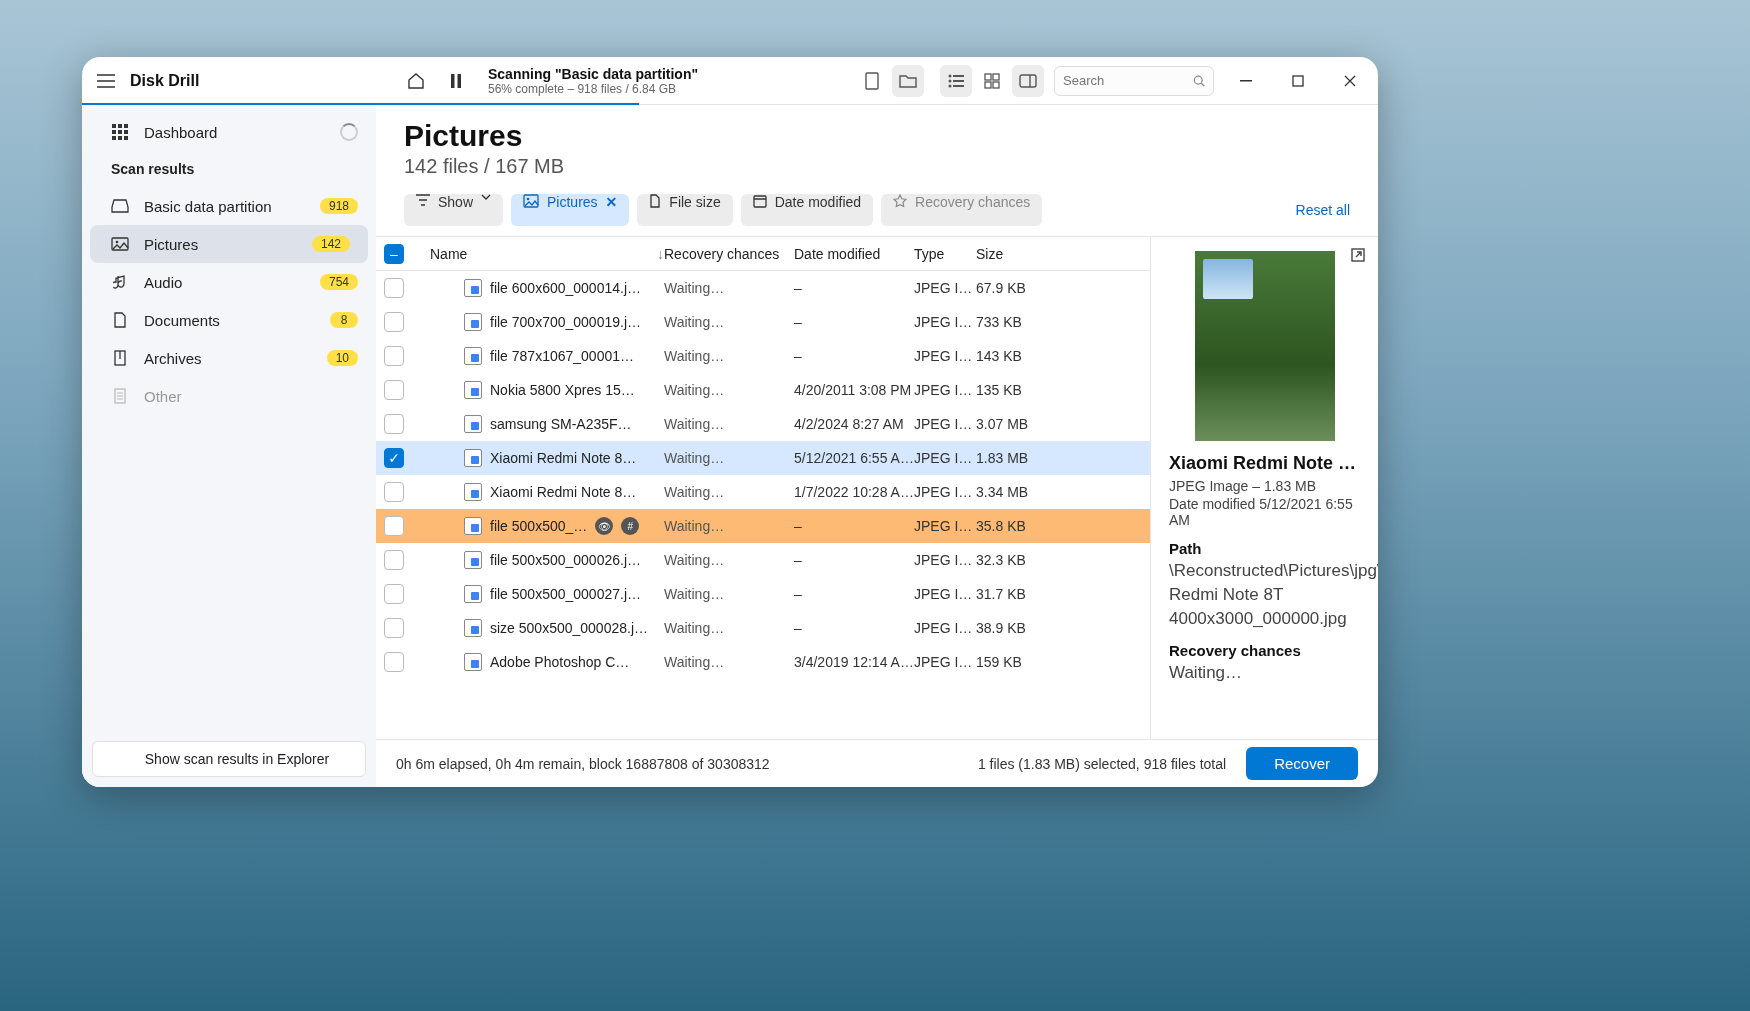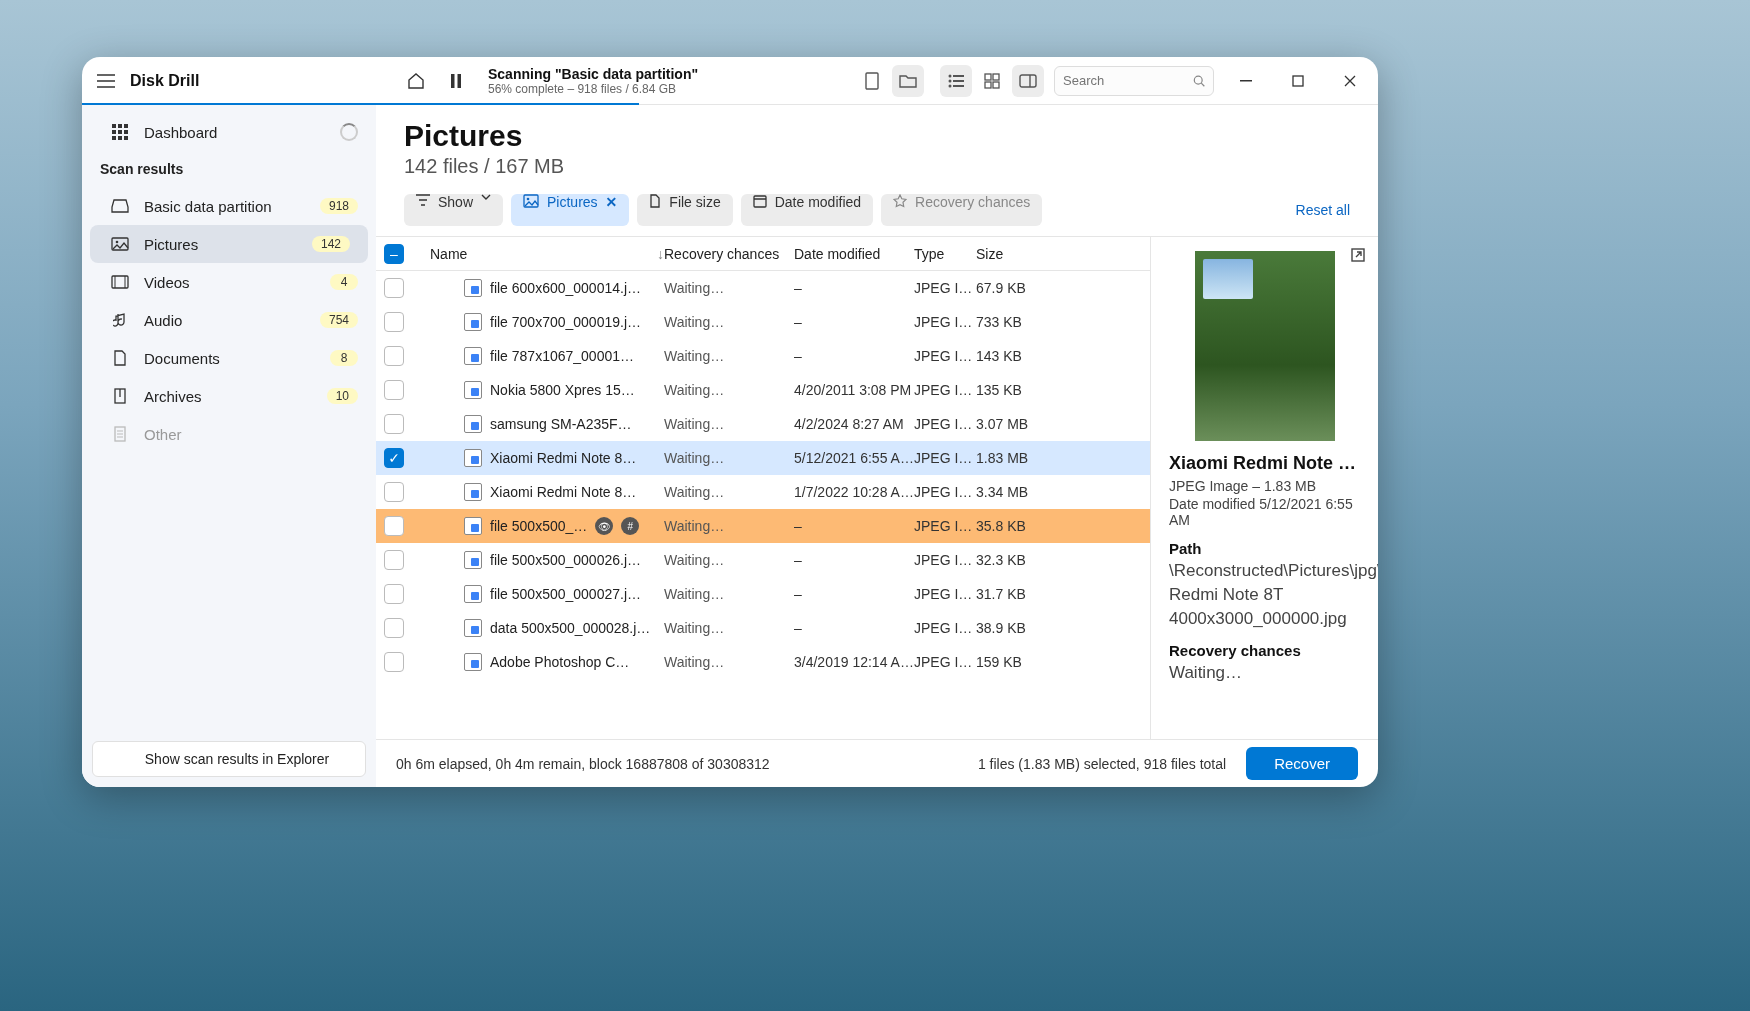--- a/index.html
+++ b/index.html
@@ -18,23 +18,23 @@
 .view-btn { width:32px; height:32px; display:flex; align-items:center; justify-content:center; border-radius:6px; cursor:pointer; color:#555; }
 .view-btn.active { background:#ececec; }
 .search-box { width:160px; height:30px; border:1px solid #ddd; border-radius:6px; display:flex; align-items:center; padding:0 8px; gap:6px; background:#fcfcfc; margin-left:6px; }
 .search-box input { border:none; outline:none; width:100%; font-size:13px; background:transparent; color:#333; }
 .winctl { width:40px; height:32px; display:flex; align-items:center; justify-content:center; cursor:pointer; color:#333; margin-left:8px; }
 .progress-line { position:absolute; bottom:-1px; left:0; height:2px; background:#0078d4; }
 .body { flex:1; display:flex; min-height:0; }
 .sidebar { width:294px; background:#f4f6fa; display:flex; flex-direction:column; padding-top:8px; }
 .side-item { height:38px; display:flex; align-items:center; padding:0 18px 0 28px; gap:14px; color:#222; cursor:pointer; position:relative; font-size:15px; }
 .side-item .ico { width:20px; display:flex; justify-content:center; color:#333; }
-.side-item .badge { margin-left:auto; background:#fef9c3; color:#333; border-radius:10px; padding:1px 9px; font-size:12px; min-width:28px; text-align:center; }
+.side-item .badge { margin-left:auto; background:#fde047; color:#333; border-radius:10px; padding:1px 9px; font-size:12px; min-width:28px; text-align:center; }
 .side-item.selected { background:#dde2ea; border-radius:8px; margin:0 8px; padding-left:20px; }
-.side-header { padding:10px 18px 6px; font-size:14px; font-weight:600; color:#222; }
+.side-header { padding:10px 18px 6px; font-size:14px; font-weight:600; color:#222;margin-left:11px; }
 .side-section { margin-top:4px; }
 .side-bottom { margin-top:auto; padding:10px; }
 .explorer-btn { width:100%; height:36px; background:#fff; border:1px solid #e0e0e0; border-radius:6px; font-size:14px; color:#222; cursor:pointer;padding-left:16px; }
 .main { flex:1; display:flex; flex-direction:column; min-width:0; }
 .main-header { padding:14px 28px 10px; }
 .main-title { font-size:30px; font-weight:600; color:#111; }
 .main-sub { font-size:20px; color:#555; margin-top:2px; }
 .filter-bar { display:flex; align-items:center; gap:8px; padding:6px 28px 10px; }
 .chip { height:32px; display:flex; align-items:flex-start; gap:8px; padding:0 12px; background:#ececec; border-radius:6px; font-size:14px; color:#333; cursor:pointer; }
 .chip.pictures { background:#d6e8ff; color:#0b66c3; }
@@ -203,31 +203,20 @@
                 <rect x="1" y="1" width="16" height="12" rx="1" fill="none" stroke="currentColor" stroke-width="1.3"></rect>
                 <circle cx="6" cy="5" r="1.3" fill="currentColor"></circle>
                 <path d="M2 12l4-4 3 3 4-5 4 5" fill="none" stroke="currentColor" stroke-width="1.3"></path>
               </svg>
             </span>
             <span>Pictures</span>
             <span class="badge">142</span>
           </div>
           <div class="side-item">
             <span class="ico">
-              <svg width="18" height="14" viewBox="0 0 18 14">
-                <rect x="1" y="1" width="16" height="12" rx="1" fill="none" stroke="currentColor" stroke-width="1.3"></rect>
-                <line x1="4" y1="1" x2="4" y2="13" stroke="currentColor"></line>
-                <line x1="14" y1="1" x2="14" y2="13" stroke="currentColor"></line>
-              </svg>
-            </span>
-            <span>Videos</span>
-            <span class="badge">4</span>
-          </div>
-          <div class="side-item">
-            <span class="ico">
               <svg width="14" height="16" viewBox="0 0 14 16">
                 <path d="M5 2v9a3 3 0 11-2-2.8V4l8-2v8a3 3 0 11-2-2.8" fill="none" stroke="currentColor" stroke-width="1.3"></path>
               </svg>
             </span>
             <span>Audio</span>
             <span class="badge">754</span>
           </div>
           <div class="side-item">
             <span class="ico">
               <svg width="14" height="16" viewBox="0 0 14 16">
@@ -432,21 +421,21 @@
                 </div>
                 <div class="recov">Waiting…</div>
                 <div class="datem">–</div>
                 <div class="typ">JPEG I…</div>
                 <div class="siz">31.7 KB</div>
               </div>
               <div class="trow">
                 <div class="cbox"></div>
                 <div class="namecell">
                   <span class="file-ico"></span>
-                  <span class="fname">data 500x500_000028.j…</span>
+                  <span class="fname">size 500x500_000028.j…</span>
                 </div>
                 <div class="recov">Waiting…</div>
                 <div class="datem">–</div>
                 <div class="typ">JPEG I…</div>
                 <div class="siz">38.9 KB</div>
               </div>
               <div class="trow">
                 <div class="cbox"></div>
                 <div class="namecell">
                   <span class="file-ico"></span>

